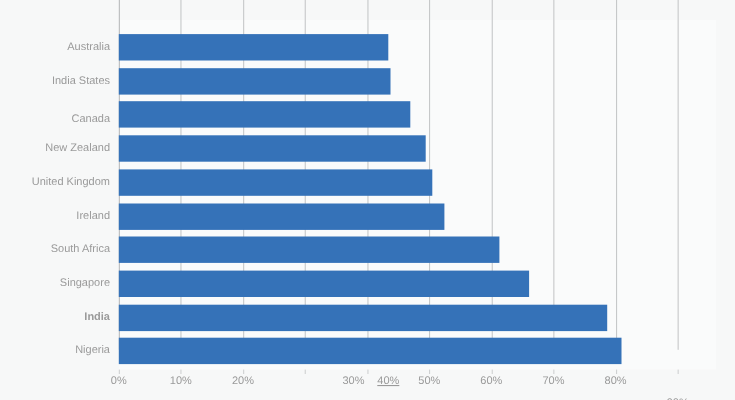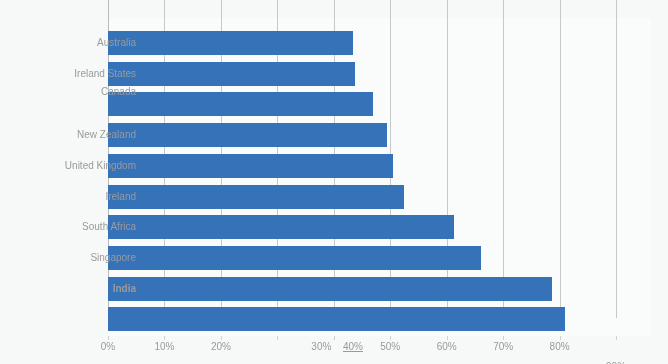--- a/index.html
+++ b/index.html
@@ -62,21 +62,20 @@
     color: #9a9a9a;
     line-height: 1;
     white-space: nowrap;
   }
   #cat-labels {
     position: absolute;
     left: 0;
     top: 0;
     width: 100px;
     height: 320px;
-    margin-left: 36px;
   }
 
   
   .bar {
     position: absolute;
     left: 0;
     background: #3572b8;
   }
 
   
@@ -131,28 +130,29 @@
       <div class="bar" title="United Kingdom: 50.5%" style="left: 108px; top: 154px; width: 285.072px; height: 24px;"></div>
       <div class="bar" title="Ireland: 52.5%" style="left: 108px; top: 185px; width: 296.362px; height: 24px;"></div>
       <div class="bar" title="South Africa: 61.3%" style="left: 108px; top: 215px; width: 346.038px; height: 24px;"></div>
       <div class="bar" title="Singapore: 66.1%" style="left: 108px; top: 246px; width: 373.134px; height: 24px;"></div>
       <div class="bar" title="India: 78.7%" style="left: 108px; top: 277px; width: 444.261px; height: 24px;"></div>
       <div class="bar" title="Nigeria: 81%" style="left: 108px; top: 307px; width: 457.245px; height: 24px;"></div>
     </div>
 
   <div id="cat-labels">
       <div class="cat-label" style="top: 38px;">Australia</div>
-      <div class="cat-label" style="top: 69px;">Ireland States</div>
-      <div class="cat-label" style="top: 87px;">Canada</div>
+      <div class="cat-label" style="top: 69px;">India States</div>
+      <div class="cat-label" style="top: 104px;">Canada</div>
       <div class="cat-label" style="top: 130px;">New Zealand</div>
       <div class="cat-label" style="top: 161px;">United Kingdom</div>
       <div class="cat-label" style="top: 192px;">Ireland</div>
       <div class="cat-label" style="top: 222px;">South Africa</div>
       <div class="cat-label" style="top: 253px;">Singapore</div>
       <div class="cat-label" style="top: 284px; font-weight: bold;">India</div>
+      <div class="cat-label" style="top: 314px;">Nigeria</div>
     </div>
 
   <div id="xtick-labels">
       <div class="xtick-label" style="left: 108px;">0%</div>
       <div class="xtick-label" style="left: 164.45px;">10%</div>
       <div class="xtick-label" style="left: 220.9px;">20%</div>
       <div class="xtick-label" style="left: 277.35px; margin-left: 44px;">30%</div>
       <div class="xtick-label" style="left: 353px; text-decoration: underline;">40%</div>
       <div class="xtick-label" style="left: 390.25px;">50%</div>
       <div class="xtick-label" style="left: 446.7px;">60%</div>

